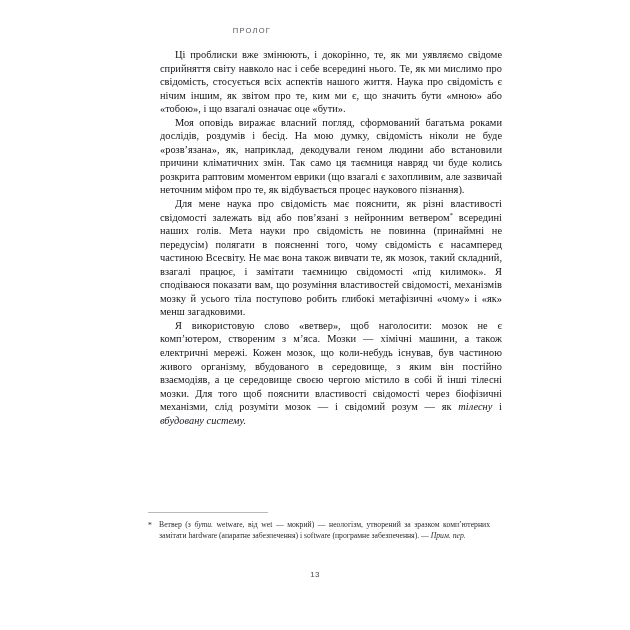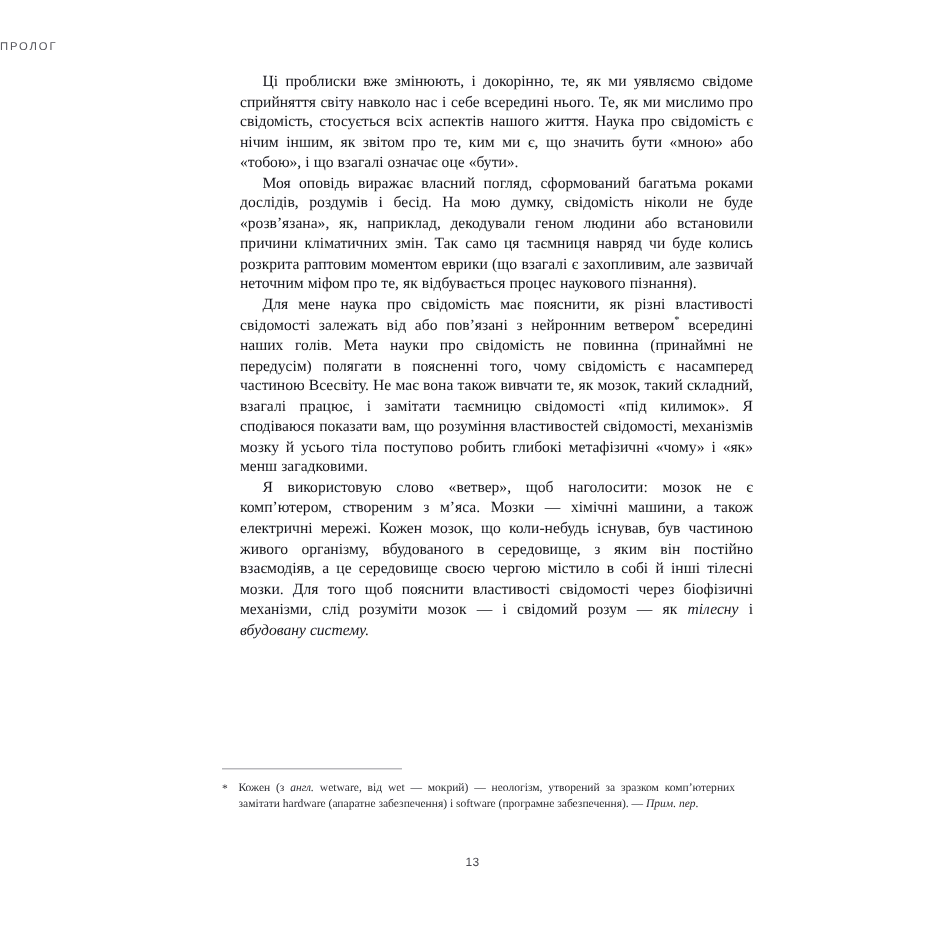--- a/index.html
+++ b/index.html
@@ -22,21 +22,21 @@
     background: #ffffff;
     box-sizing: border-box;
   }
 
   
   .running-head {
     position: absolute;
     top: 26px;
     left: 0;
     width: 504px;
-    text-align: left;
+    text-align: center;
     font-family: "Liberation Sans", "DejaVu Sans", sans-serif;
     font-size: 7.5px;
     letter-spacing: 1.25px;
     color: #53535a;
     text-transform: uppercase;
     font-weight: 400;
   }
 
   
   .textblock {
@@ -130,18 +130,18 @@
 
     <p class="para"><span class="indent"></span><span>Для мене наука про свідомість має пояснити, як різні властивості свідомості залежать від або пов’язані з нейронним ветвером</span><sup class="fn-ref">*</sup><span> всередині наших голів. Мета науки про свідомість не повинна (принаймні не передусім) полягати в поясненні того, чому свідомість є насамперед частиною Всесвіту. Не має вона також вивчати те, як мозок, такий складний, взагалі працює, і замітати таємницю свідомості «під килимок». Я сподіваюся показати вам, що розуміння властивостей свідомості, механізмів мозку й усього тіла поступово робить глибокі метафізичні «чому» і «як» менш загадковими.</span></p>
 
     <p class="para"><span class="indent"></span><span>Я використовую слово «ветвер», щоб наголосити: мозок не є комп’ютером, створеним з м’яса. Мозки — хімічні машини, а також електричні мережі. Кожен мозок, що коли-небудь існував, був частиною живого організму, вбудованого в середовище, з яким він постійно взаємодіяв, а це середовище своєю чергою містило в собі й інші тілесні мозки. Для того щоб пояснити властивості свідомості через біофізичні механізми, слід розуміти мозок — і свідомий розум — як </span><em>тілесну</em><span> і </span><em>вбудовану систему.</em></p>
 
 
   </div>
 
   <div class="footnote">
     <hr class="footnote-rule">
-    <p class="footnote-body"><span class="footnote-marker">*</span><span>Кожен (з </span><em>англ.</em><span> wetware, від wet — мокрий) — неологізм, утворений за зразком комп’ютерних замітати hardware (апаратне забезпечення) і software (програмне забезпечення). — </span><em>Прим. пер.</em></p>
+    <p class="footnote-body"><span class="footnote-marker">*</span><span>Ветвер (з </span><em>бути.</em><span> wetware, від wet — мокрий) — неологізм, утворений за зразком комп’ютерних замітати hardware (апаратне забезпечення) і software (програмне забезпечення). — </span><em>Прим. пер.</em></p>
   </div>
 
   <div class="folio">13</div>
 
 </div>
 
 </body></html>

